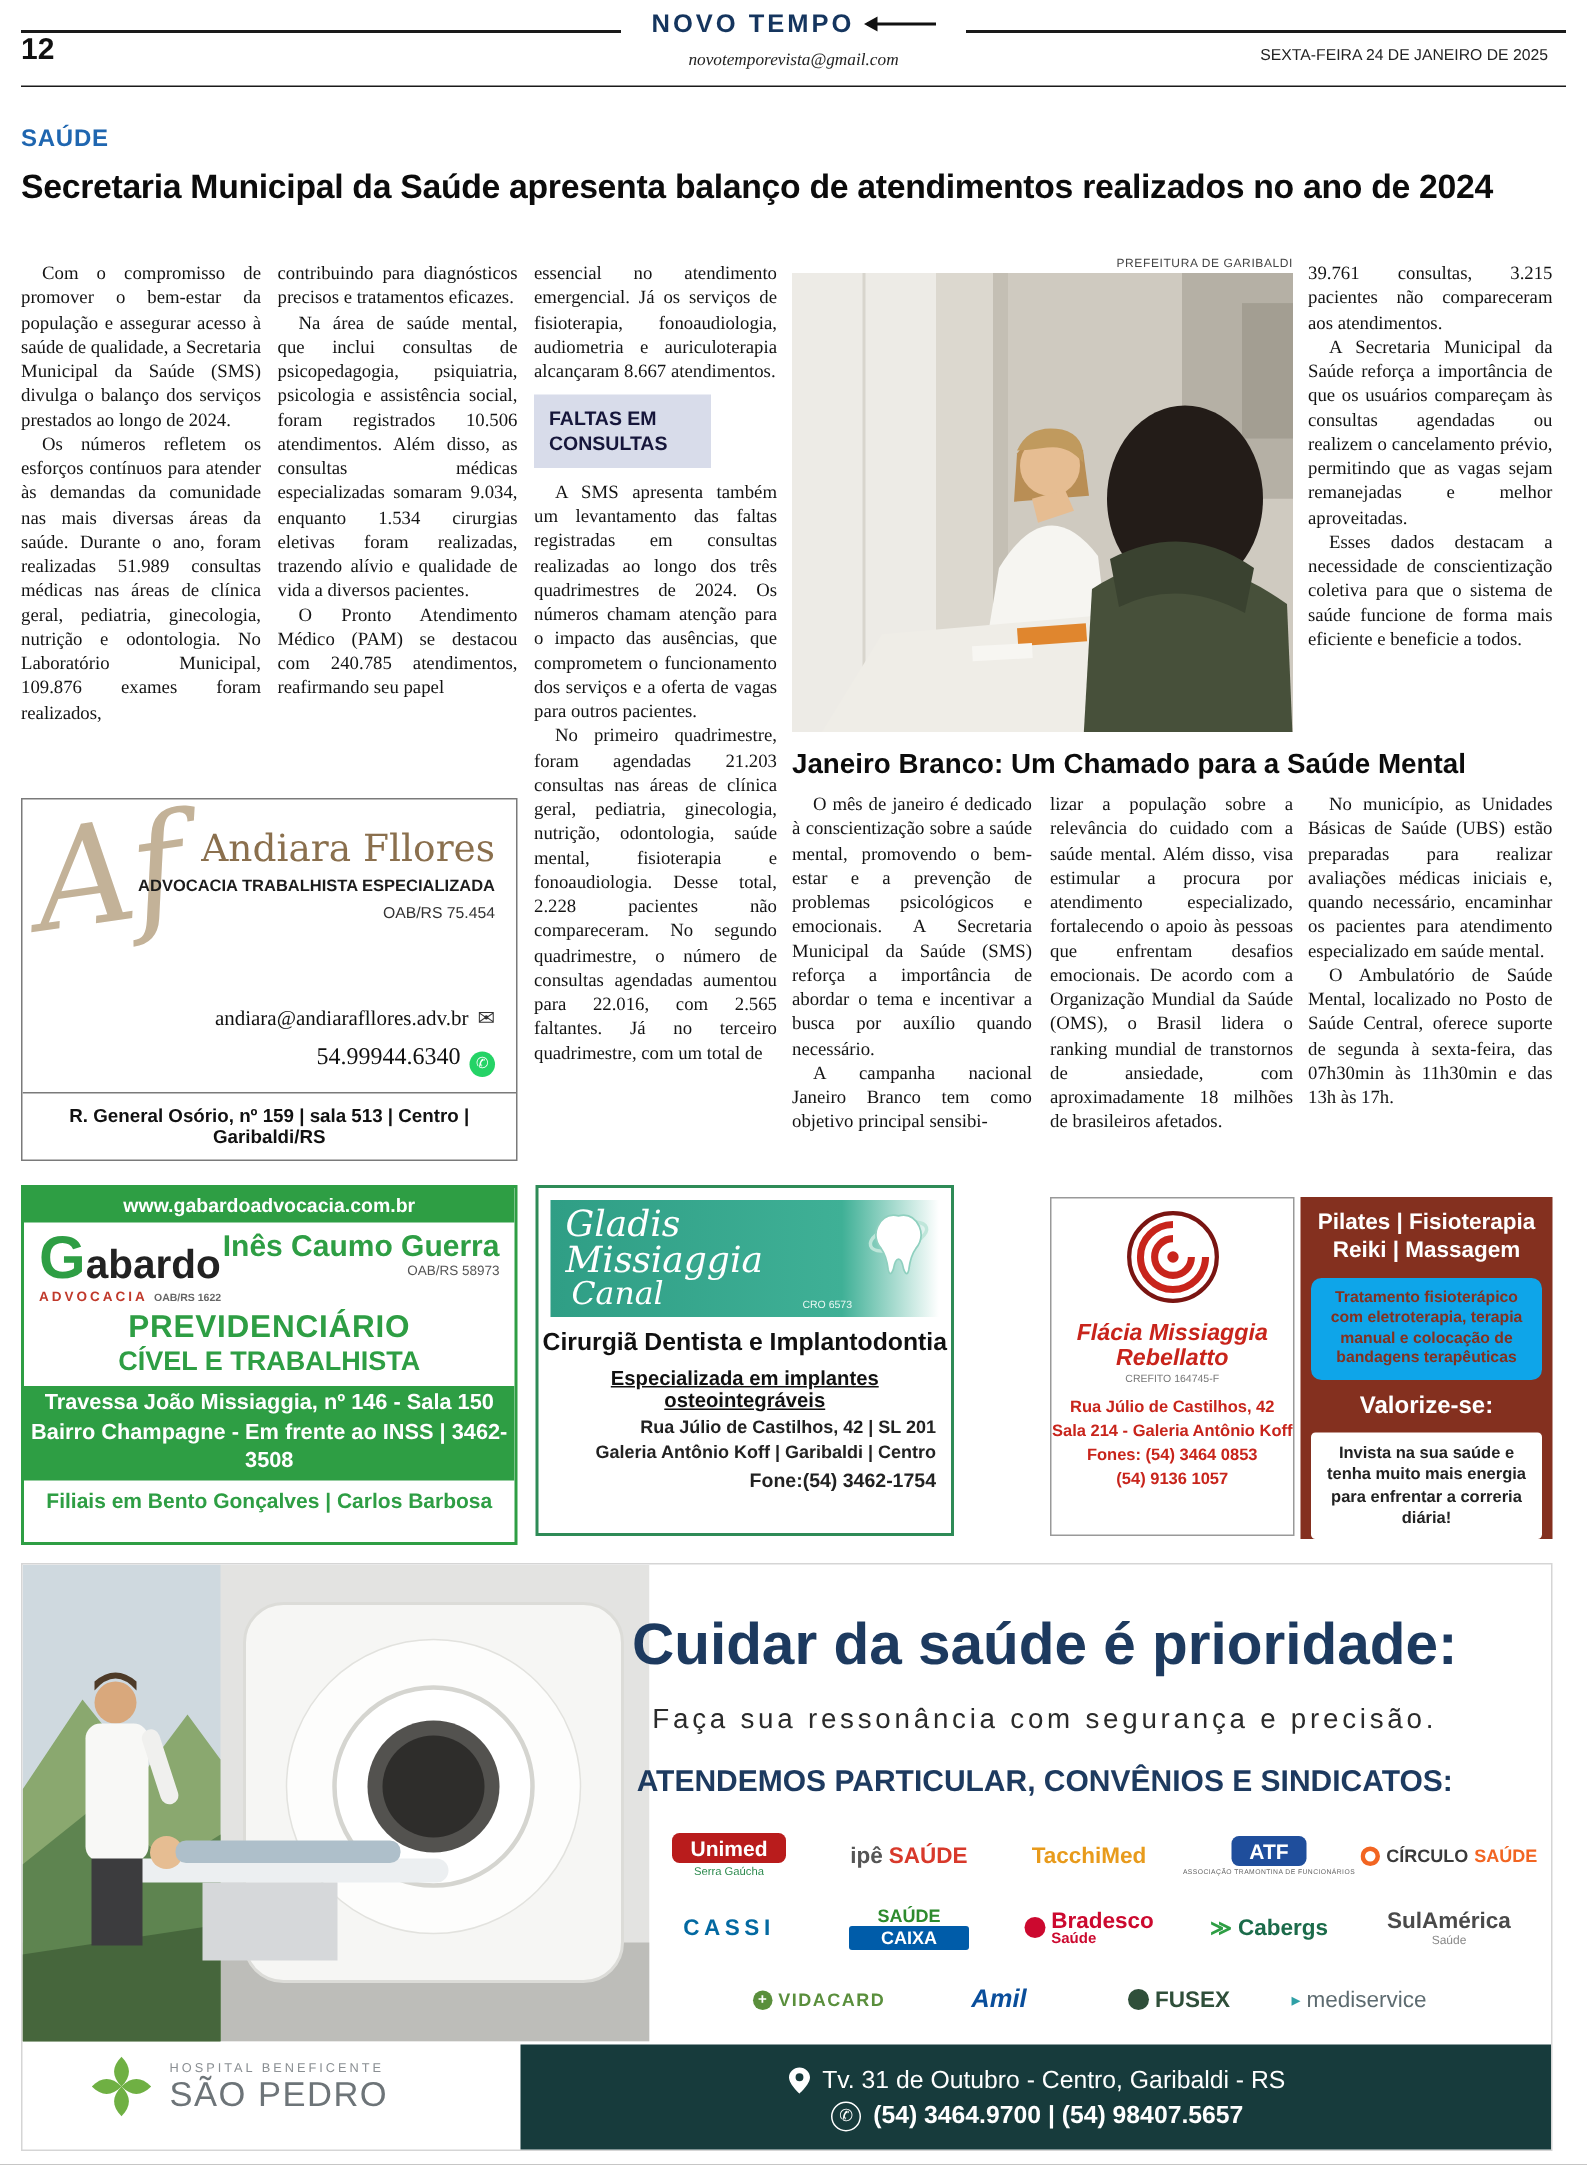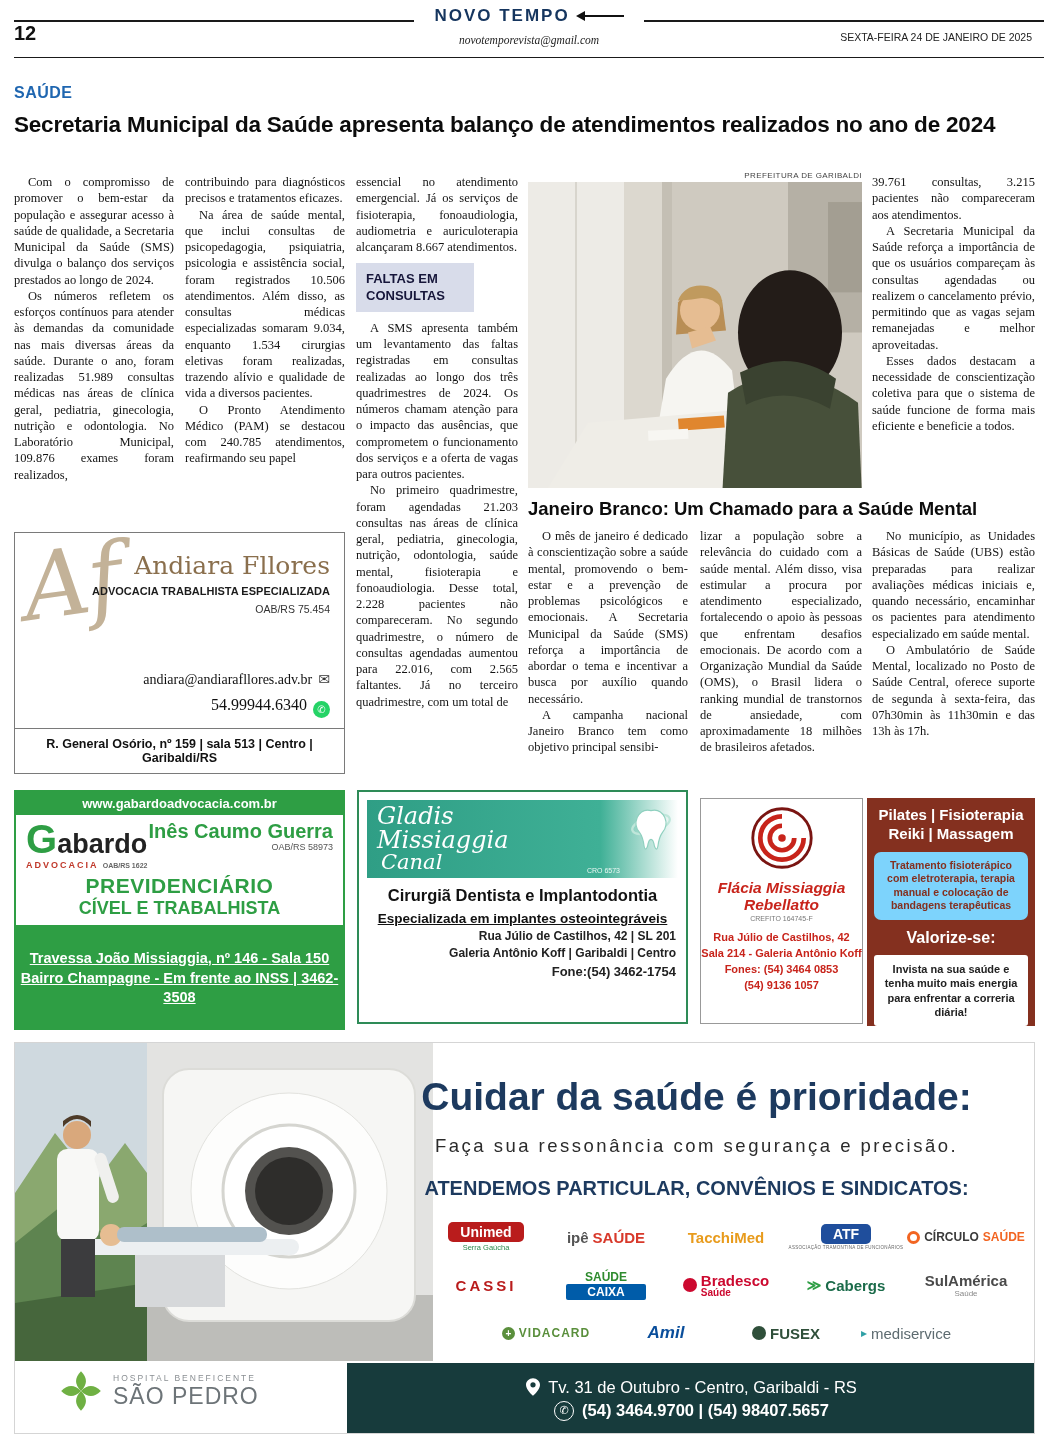--- a/index.html
+++ b/index.html
@@ -53,40 +53,40 @@
   .gb-web { background:#2e9e44; color:#fff; font-weight:bold; font-size:13px; text-align:center; padding:4px 0; }
   .gb-body { display:flex; justify-content:space-between; align-items:flex-start; padding:6px 10px 2px; }
   .gb-g { font-size:40px; font-weight:bold; color:#2e9e44; line-height:.9; }
   .gb-rest { font-size:27px; font-weight:bold; color:#222; }
   .gb-sub { font-size:9px; color:#c0392b; letter-spacing:2px; font-weight:bold; }
   .gb-oab { font-size:7px; color:#666; letter-spacing:0; }
   .gb-pname { font-size:20px; color:#2e9e44; font-weight:bold; text-align:right; line-height:1.05; }
   .gb-poab { font-size:9px; color:#555; text-align:right; }
   .gb-serv1 { text-align:center; color:#2e9e44; font-weight:bold; font-size:21px; letter-spacing:.5px; margin-top:2px; }
   .gb-serv2 { text-align:center; color:#2e9e44; font-weight:bold; font-size:18px; }
-  .gb-bar { background:#2e9e44; color:#fff; font-weight:bold; text-align:center; font-size:14.5px; padding:24px 2px; margin-top:6px; line-height:1.35;text-decoration:underline; }
+  .gb-bar { background:#2e9e44; color:#fff; font-weight:bold; text-align:center; font-size:14.5px; padding:2px 2px; margin-top:6px; line-height:1.35; }
   .gb-branches { text-align:center; color:#2e9e44; font-weight:bold; font-size:14px; padding:5px 0; }
-  .ad-gladis { position:absolute; left:357px; top:790px; width:331px; height:234px; border:2px solid #2e8b57; background:#fff; overflow:hidden; font-family:"Liberation Sans",sans-serif; }
+  .ad-gladis { position:absolute; left:357px; top:790px; width:279px; height:234px; border:2px solid #2e8b57; background:#fff; overflow:hidden; font-family:"Liberation Sans",sans-serif; }
   .gl-band { position:relative; margin:8px; height:78px; background:linear-gradient(90deg,#2f9e85,#3fb096 75%, #ffffff 100%); color:#fff; padding:4px 10px; }
   .gl-n1 { font-family:"DejaVu Serif",serif; font-style:italic; font-size:24px; line-height:1; }
   .gl-n2 { font-family:"DejaVu Serif",serif; font-style:italic; font-size:24px; line-height:1; }
   .gl-n3 { font-family:"DejaVu Serif",serif; font-style:italic; font-size:21px; line-height:1; margin-left:4px; }
   .gl-cro { position:absolute; right:58px; bottom:4px; font-size:7px; color:#eaf7f3; }
   .gl-tooth { position:absolute; right:4px; top:6px; }
   .gl-title { text-align:center; font-weight:bold; font-size:16.5px; color:#111; margin-top:8px; }
   .gl-sub { text-align:center; font-weight:bold; font-size:13.5px; color:#111; text-decoration:underline; margin-top:6px; }
   .gl-addr { text-align:right; font-weight:bold; font-size:12px; color:#222; margin:2px 10px 0; line-height:1.4; }
   .gl-phone { text-align:right; font-weight:bold; font-size:13px; color:#222; margin:2px 10px 0; }
   .ad-flacia { position:absolute; left:700px; top:798px; width:163px; height:226px; border:1px solid #999; background:#fff; overflow:hidden; font-family:"Liberation Sans",sans-serif; text-align:center; }
   .fl-name { color:#c8241b; font-weight:bold; font-style:italic; font-size:15.5px; line-height:1.1; margin-top:4px; }
   .fl-cref { font-size:7px; color:#777; margin-top:2px; }
   .fl-addr { color:#c8241b; font-weight:bold; font-size:11px; line-height:1.45; margin-top:8px; }
   .ad-pilates { position:absolute; left:867px; top:798px; width:168px; height:228px; background:#84301f; overflow:hidden; font-family:"Liberation Sans",sans-serif; padding:8px 7px; text-align:center; }
   .pi-title { color:#fff; font-weight:bold; font-size:15px; line-height:1.25; }
-  .pi-box1 { background:#7dd3fc; border-radius:7px; color:#84301f; font-weight:bold; font-size:10.5px; padding:7px 5px; margin-top:8px; line-height:1.3; }
+  .pi-box1 { background:#0ea5e9; border-radius:7px; color:#84301f; font-weight:bold; font-size:10.5px; padding:7px 5px; margin-top:8px; line-height:1.3; }
   .pi-val { color:#fff; font-weight:bold; font-size:16px; margin-top:9px; }
   .pi-box2 { background:#fff; border-radius:3px; color:#222; font-weight:bold; font-size:11px; padding:7px 5px; margin-top:8px; line-height:1.3; }
   
   .bottom-ad { position:absolute; left:14px; top:1042px; width:1021px; height:392px; border:1px solid #d5d5d5; background:#fff; overflow:hidden; font-family:"Liberation Sans",sans-serif; }
   .mri-photo { position:absolute; left:0; top:0; width:418px; height:318px; }
   .ba-title { position:absolute; left:350px; right:6px; top:32px; text-align:center; font-weight:bold; font-size:39px; color:#1d3a5f; }
   .ba-sub { position:absolute; left:350px; right:6px; top:92px; text-align:center; font-size:18.5px; letter-spacing:2.5px; color:#2b2b2b; }
   .ba-tag { position:absolute; left:350px; right:6px; top:134px; text-align:center; font-weight:bold; font-size:20px; color:#1d3a5f; }
   .logo-grid { position:absolute; left:408px; top:170px; width:606px; display:flex; flex-wrap:wrap; justify-content:center; }
   .logo-item { width:118px; height:46px; margin:1px 1px; display:flex; flex-direction:column; align-items:center; justify-content:center; text-align:center; overflow:hidden; }
@@ -314,21 +314,21 @@
         <span class="lg-caption">ASSOCIAÇÃO TRAMONTINA DE FUNCIONÁRIOS</span>
       </div>
       <div class="logo-item">
         <span class="lg-row">
             <span class="icon-ring"></span>
             <span style="font-weight:bold;font-size:12px;color:#3a3a3a">CÍRCULO</span>
             <span style="font-weight: bold; font-size: 12px; color: rgb(242, 101, 34);">SAÚDE</span>
           </span>
       </div>
       <div class="logo-item">
-        <span class="lg-plain" style="letter-spacing: 3px; color: #b91c1c;">CASSI</span>
+        <span class="lg-plain" style="letter-spacing: 3px; color: #0369a1;">CASSI</span>
       </div>
       <div class="logo-item">
         <span class="lg-stack" style="font-weight: bold; font-size: 12px; color: rgb(46, 139, 46);">SAÚDE</span>
         <span class="caixa-badge" style="background: rgb(0, 92, 169);">CAIXA</span>
       </div>
       <div class="logo-item">
         <span class="lg-row">
             <span class="icon-dot" style="background: rgb(204, 9, 47);"></span>
           <span class="lg-stack" style="text-align:left">
             <span class="lg-plain" style="display: block; color: rgb(204, 9, 47);">Bradesco</span>

